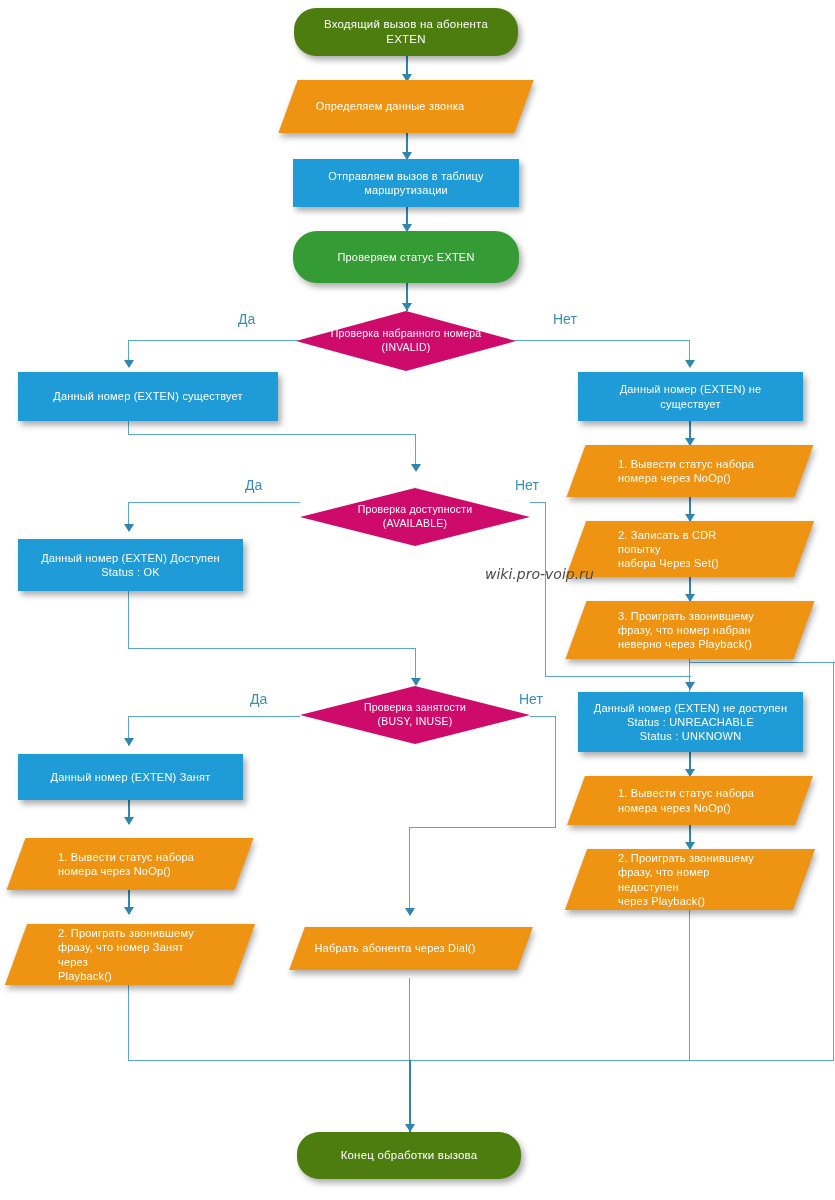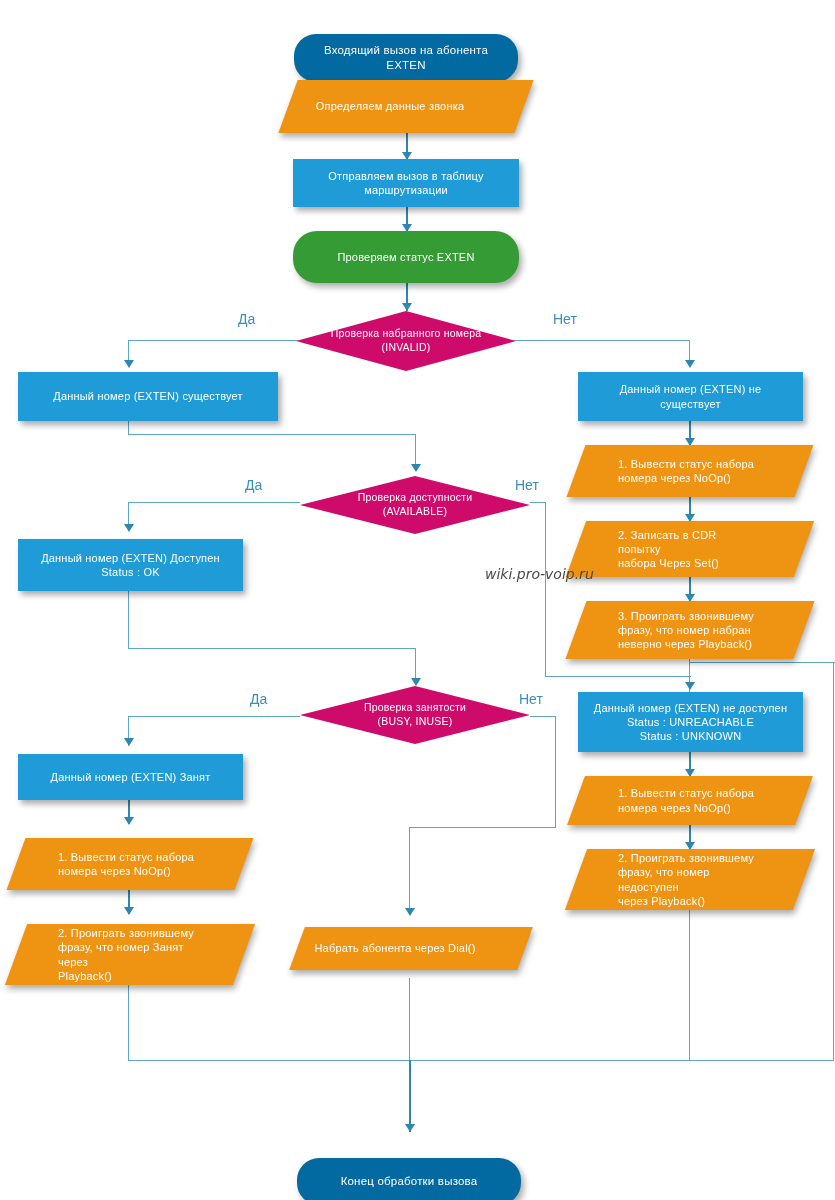--- a/index.html
+++ b/index.html
@@ -6,22 +6,22 @@
   body{font-family:"Liberation Sans","DejaVu Sans",sans-serif;}
   #canvas{position:relative;width:835px;height:1200px;background:#fff;overflow:hidden;}
 
   
   .node{position:absolute;box-sizing:border-box;display:flex;align-items:center;
         justify-content:center;text-align:center;color:#ffffff;line-height:1.28;
         letter-spacing:.2px;z-index:5;}
   .node .lbl{position:relative;z-index:3;padding:0 10px;white-space:pre-line;}
 
   
-  .term{background:#0369a1;border-radius:22px;
-        box-shadow:3px 4px 6px rgba(0,0,0,.33);font-size:11.5px;margin-top:26px;}
+  .term{background:#4d7c0f;border-radius:22px;
+        box-shadow:3px 4px 6px rgba(0,0,0,.33);font-size:11.5px;}
 
   
   .rect{box-shadow:3px 4px 6px rgba(0,0,0,.33);font-size:11px;}
   .rect.blue{background:#1f9cd7;}
   .rect.green{background:#359b34;border-radius:24px;}
 
   
   .para{font-size:11px;}
   .para .shape{position:absolute;inset:0;background:#ef9412;
         transform:skewX(-20deg);box-shadow:3px 4px 6px rgba(0,0,0,.33);z-index:1;}
@@ -190,21 +190,21 @@
 набора Через Set()</span>
   </div>
 
   <div class="node para" style="left:576px;top:601px;width:228px;height:58px;">
     <span class="shape"></span>
     <span class="lbl">3. Проиграть звонившему
 фразу, что номер набран
 неверно через Playback()</span>
   </div>
 
-  <div class="node dia" style="left:300px;top:476px;width:230px;height:58px;">
+  <div class="node dia" style="left:300px;top:488px;width:230px;height:58px;">
     <span class="shape"></span>
     <span class="lbl">Проверка доступности
 (AVAILABLE)</span>
   </div>
 
   <div class="node rect blue" style="left:18px;top:539px;width:225px;height:52px;">
     <span class="lbl">Данный номер (EXTEN) Доступен
 Status : OK</span>
   </div>
 

